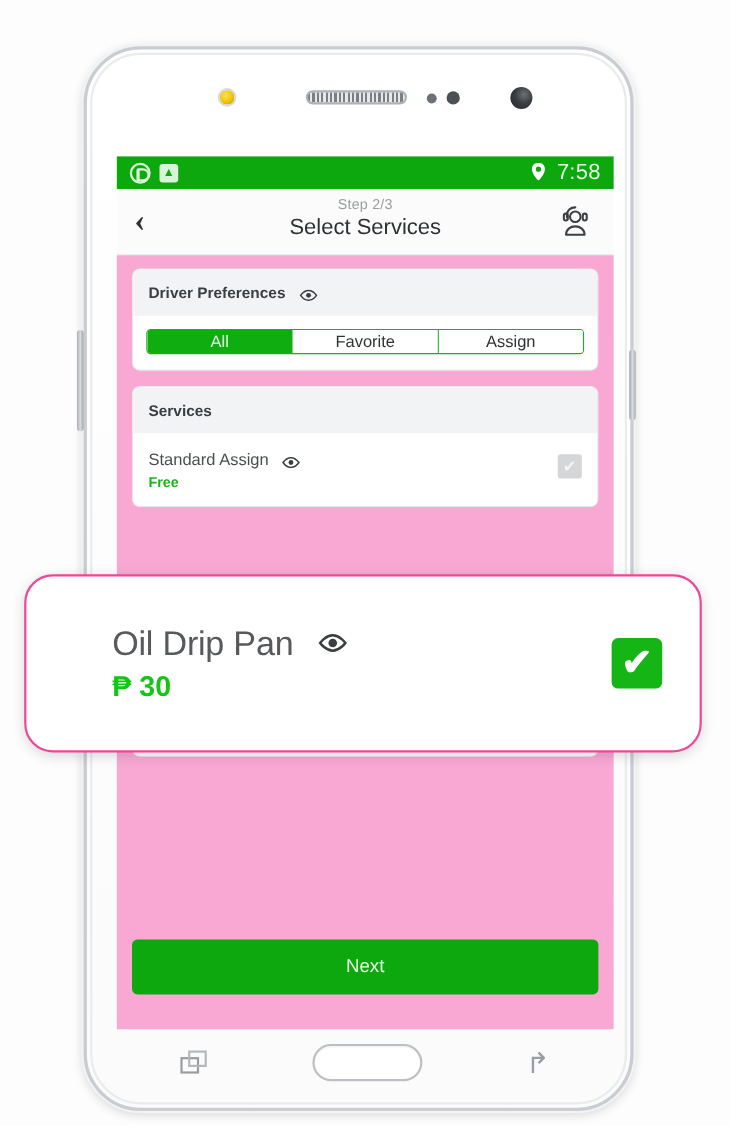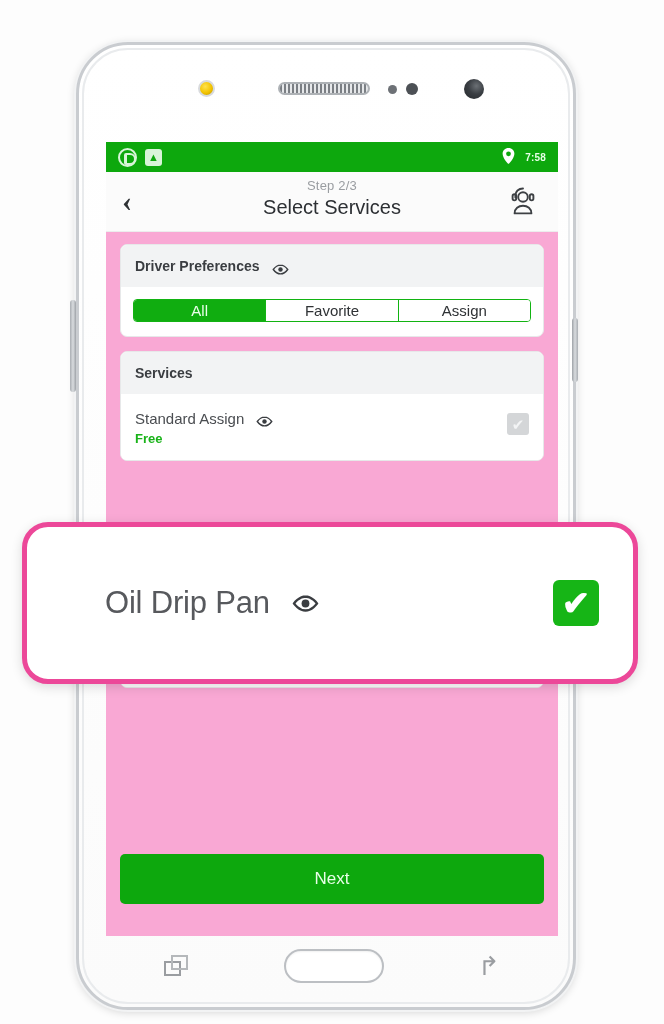--- a/index.html
+++ b/index.html
@@ -84,21 +84,21 @@
   .wa-icon:after{
     content:""; position:absolute; left:4px; top:3px; width:7px; height:8px;
     border:2px solid #d8f5d8; border-radius: 2px 6px 6px 2px; border-left-width:3px;
   }
   .box-icon {
     width:17px; height:17px; border-radius:3px; background:#d8f5d8;
     display:flex; align-items:center; justify-content:center;
   }
   .box-icon span { font-size:11px; color:#0da80d; line-height:1; }
   .pin-icon { font-size:15px; line-height:1; color:#ffffff; }
-  .sb-time { font-size:10px; font-weight:700; color:#e8ffe8; letter-spacing:.2px; }
+  .sb-time { font-size:20px; font-weight:400; color:#e8ffe8; letter-spacing:.2px; }
 
   
   .apphdr {
     position: relative; height: 60px; background:#fbfbfb;
     border-bottom: 1px solid #eceded;
   }
   .back-chevron {
     position:absolute; left:16px; top:14px;
     font-size: 30px; line-height:30px; color:#2f3235; font-weight:700;
     font-family:"Liberation Serif", serif;
@@ -178,21 +178,21 @@
   .key-recent i {
     position:absolute; border:2px solid #9a9da1; background:transparent;
   }
   .key-recent i.b1 { left:0; top:6px; width:17px; height:15px; }
   .key-recent i.b2 { left:7px; top:0; width:17px; height:15px; border-color:#b5b8bb; }
   .key-back { font-size:26px; color:#9a9da1; line-height:1; transform: scaleX(-1); }
 
   
   .callout {
     position:absolute; left:22px; top:522px; width:616px; height:162px;
-    background:#ffffff; border:5px solid #ec4899; border-radius:26px;
+    background:#ffffff; border:2px solid #ec4899; border-radius:26px;
     box-shadow: 0 3px 12px rgba(0,0,0,.14);
     display:flex; align-items:center; padding: 0 34px 0 78px;
   }
   .co-texts { flex:1; }
   .co-name-line { display:flex; align-items:center; gap:22px; }
   .co-name { font-size:31px; color:#57595d; letter-spacing:-.2px; }
   .co-eye { width:27px; height:17px; }
   .co-price { font-size:26px; color:#13c613; font-weight:600; margin-top:6px; }
   .co-chk {
     width:46px; height:46px; border-radius:6px; background:#16b516;
@@ -325,19 +325,20 @@
     <div class="co-texts">
       <div class="co-name-line">
         <span class="co-name">Oil Drip Pan</span>
         <span class="co-eye">
           <svg viewBox="0 0 20 12" width="27" height="17" aria-hidden="true">
             <path d="M10 .8C5.2.8 1.5 6 1.5 6s3.7 5.2 8.5 5.2S18.5 6 18.5 6 14.8.8 10 .8z" fill="none" stroke="#3a3d41" stroke-width="1.7"></path>
             <circle cx="10" cy="6" r="2.9" fill="#3a3d41"></circle>
           </svg>
         </span>
       </div>
+      <div class="co-price">₱ 30</div>
     </div>
     <div class="co-chk">
       <span>✔</span>
     </div>
   </div>
 
 </div>
 
 </body></html>

